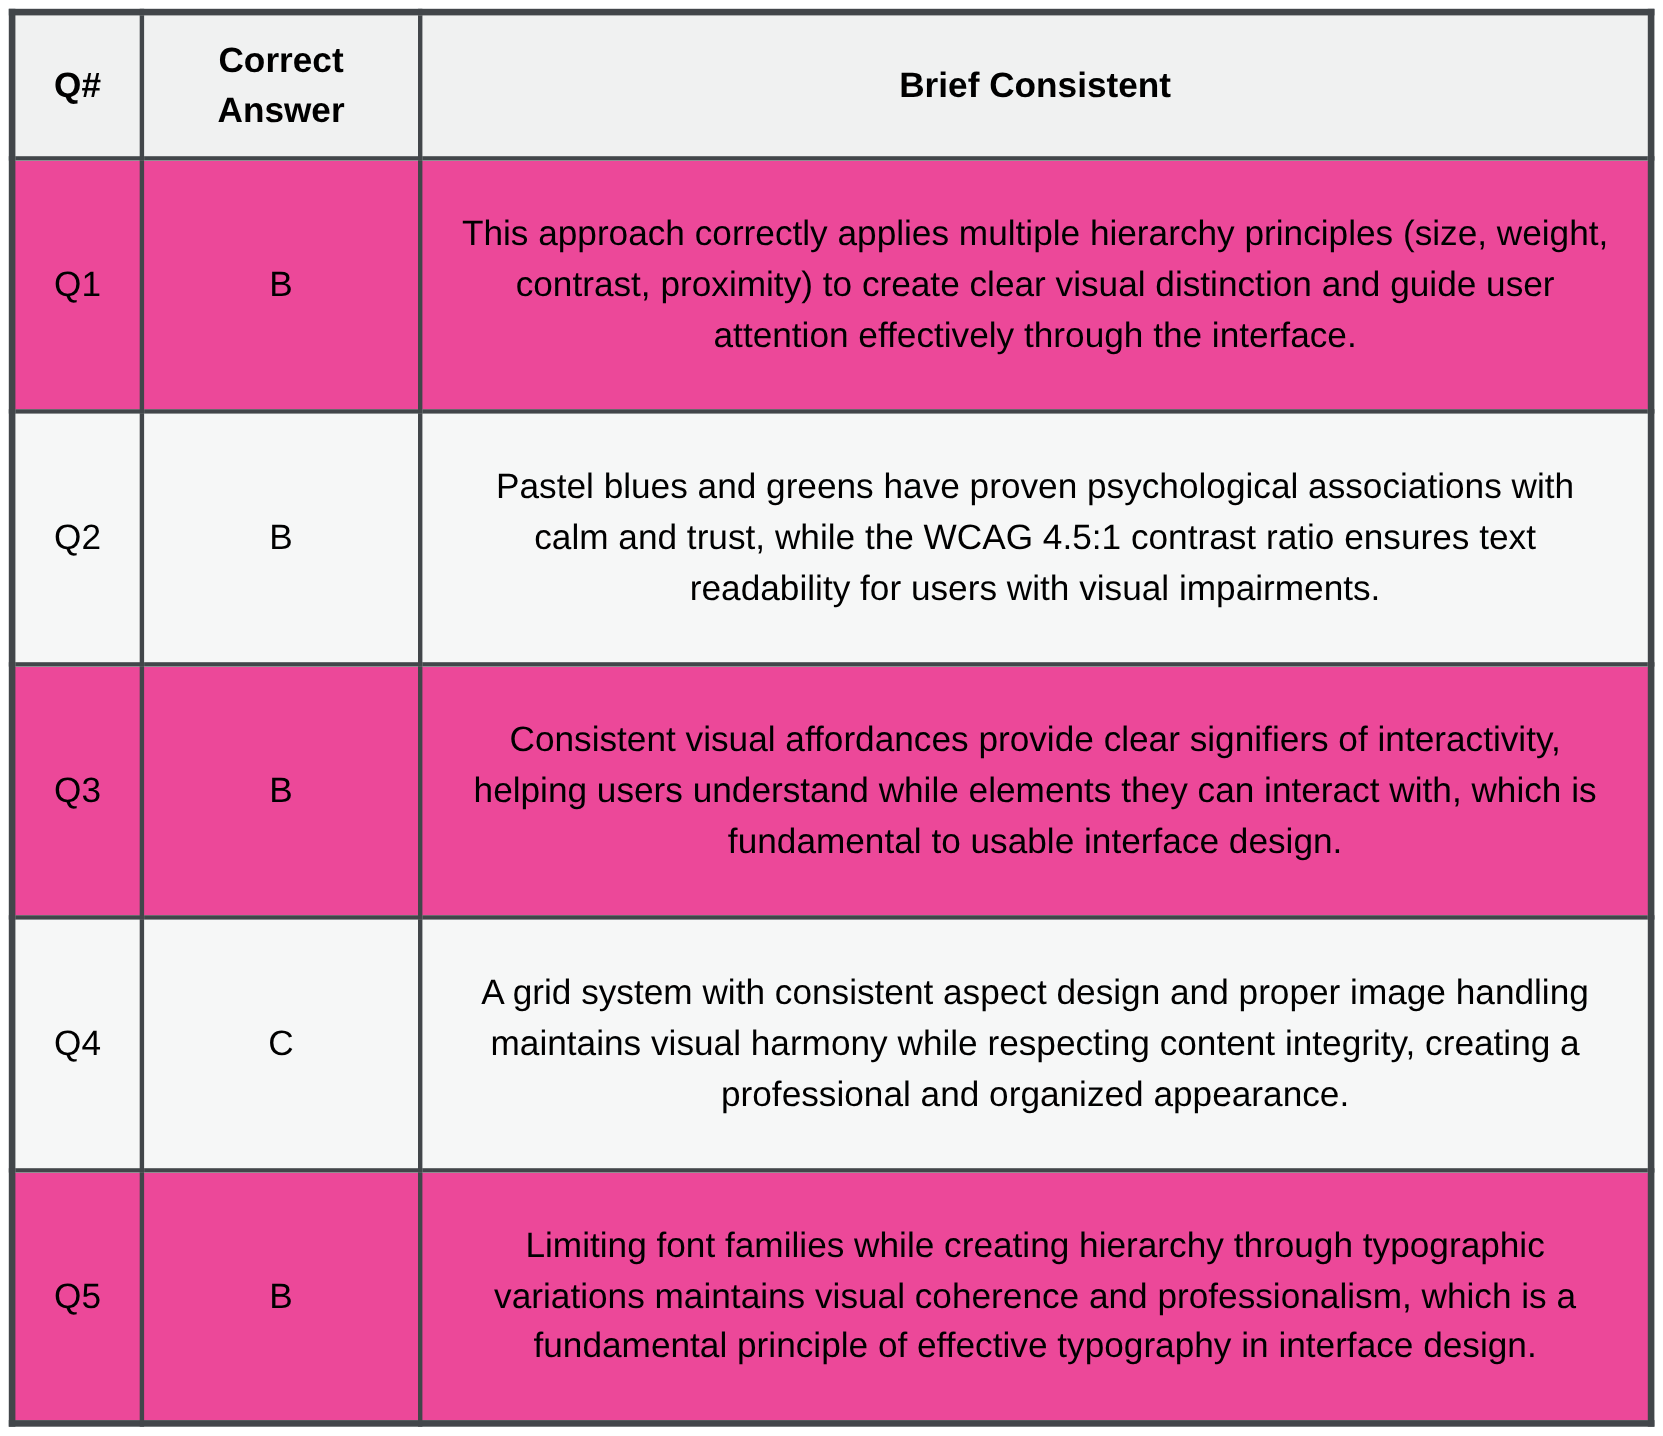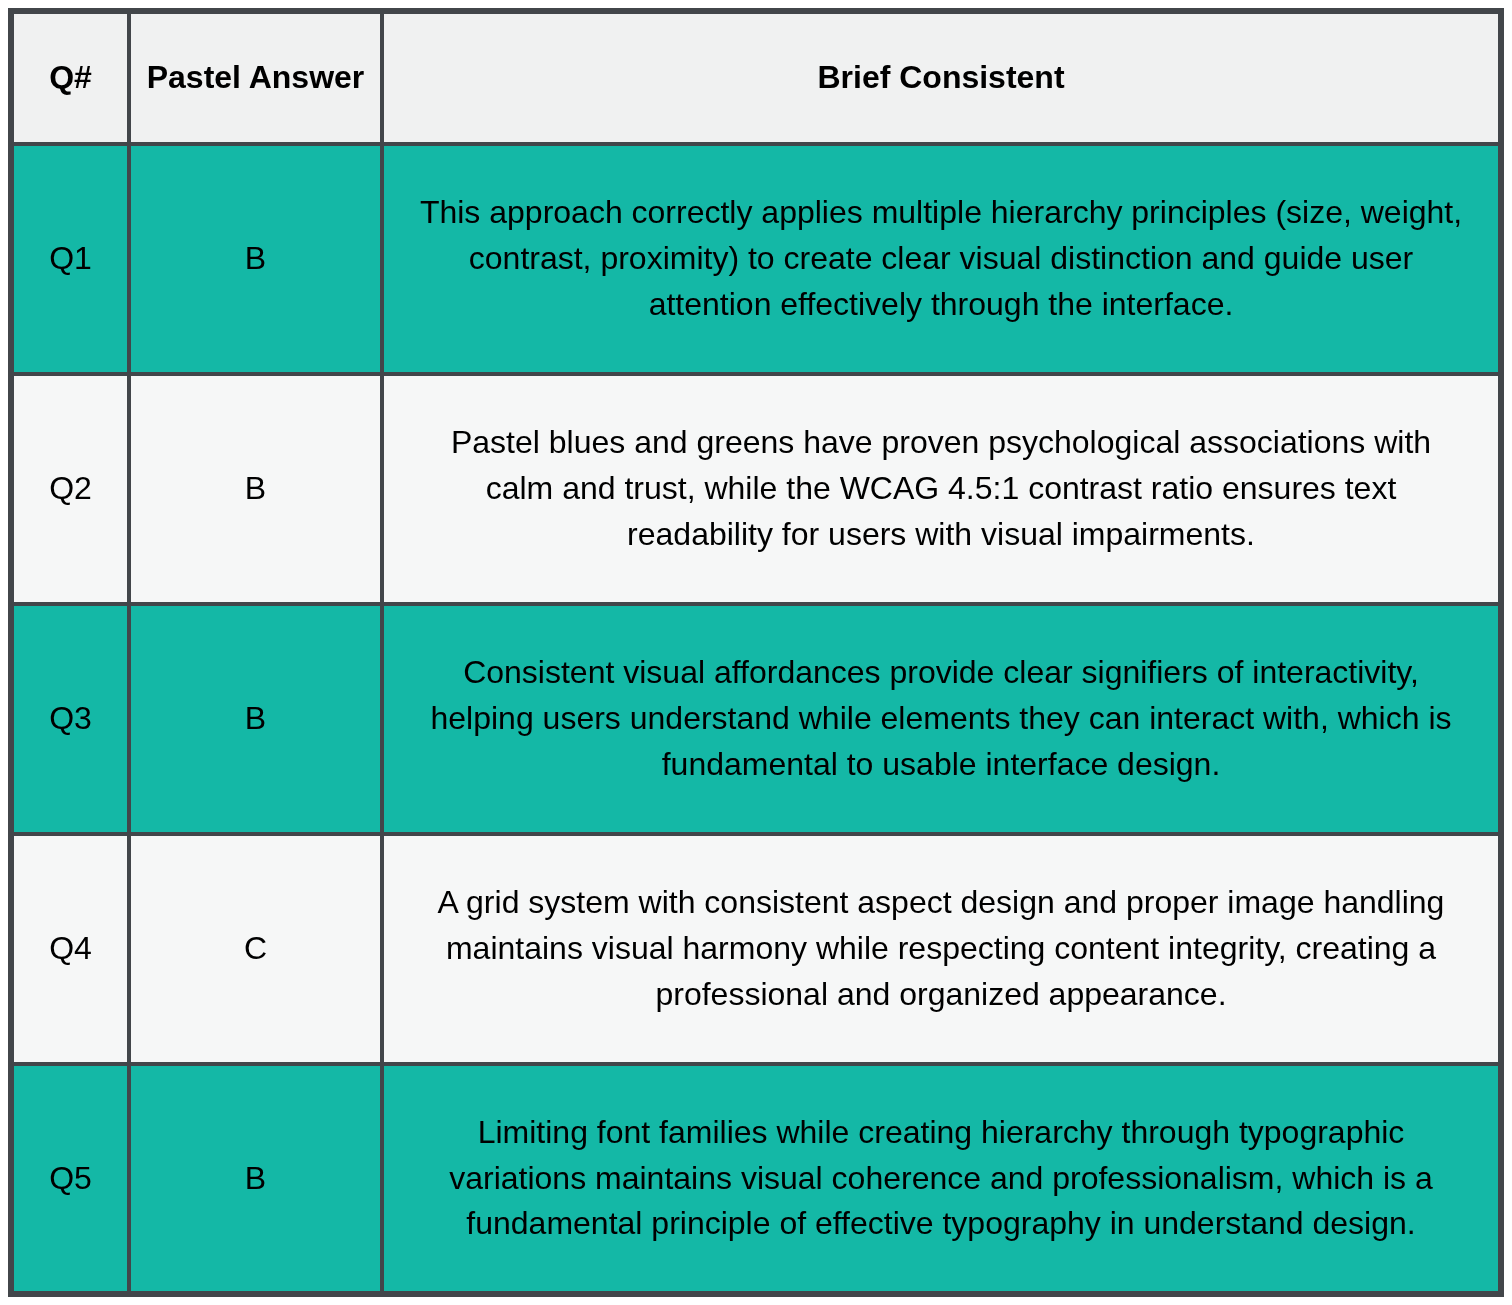--- a/index.html
+++ b/index.html
@@ -37,21 +37,21 @@
   }
   thead th {
     background: #f0f1f1;
     font-weight: bold;
     height: 133px;
     padding: 4px 10px;
   }
   tbody td {
     height: 230px;
     padding: 6px 10px;
-    background: #14b8a6;
+    background: #ec4899;
   }
   tbody tr:nth-child(even) td {
     background: #f6f7f7;
   }
   td.exp-cell {
     padding: 6px 34px;
   }
 </style>
 </head>
 <body>
@@ -59,21 +59,21 @@
 <div class="page">
   <table class="answer-table">
     <colgroup>
       <col class="col-q">
       <col class="col-ans">
       <col class="col-exp">
     </colgroup>
     <thead>
       <tr>
         <th>Q#</th>
-        <th>Pastel Answer</th>
+        <th>Correct Answer</th>
         <th>Brief Consistent</th>
       </tr>
     </thead>
     <tbody id="table-body">
   <tr>
     <td class="q-cell">Q1</td>
     <td class="ans-cell">B</td>
     <td class="exp-cell">This approach correctly applies multiple hierarchy principles (size, weight, contrast, proximity) to create clear visual distinction and guide user attention effectively through the interface.</td>
   </tr>
 
@@ -91,17 +91,17 @@
 
   <tr>
     <td class="q-cell">Q4</td>
     <td class="ans-cell">C</td>
     <td class="exp-cell">A grid system with consistent aspect design and proper image handling maintains visual harmony while respecting content integrity, creating a professional and organized appearance.</td>
   </tr>
 
   <tr>
     <td class="q-cell">Q5</td>
     <td class="ans-cell">B</td>
-    <td class="exp-cell">Limiting font families while creating hierarchy through typographic variations maintains visual coherence and professionalism, which is a fundamental principle of effective typography in understand design.</td>
+    <td class="exp-cell">Limiting font families while creating hierarchy through typographic variations maintains visual coherence and professionalism, which is a fundamental principle of effective typography in interface design.</td>
   </tr>
 </tbody>
   </table>
 </div>
 
 </body></html>

